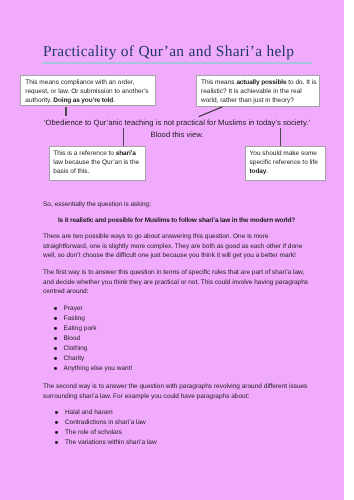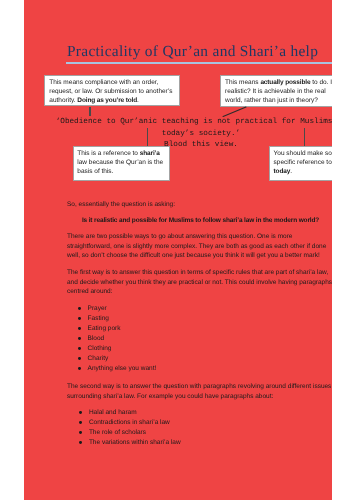--- a/index.html
+++ b/index.html
@@ -1,17 +1,17 @@
 <!DOCTYPE html>
 <html><head>
 <meta charset="utf-8">
 <style>
   html,body{margin:0;padding:0;}
   body{width:354px;height:500px;background:#ffffff;font-family:"Liberation Sans",sans-serif;-webkit-font-smoothing:antialiased;text-rendering:geometricPrecision;}
-  .page{position:relative;width:308px;height:500px;overflow:hidden;background:#ef4444;transform:translateZ(0);will-change:transform;margin-left:24px;}
+  .page{position:relative;width:344px;height:500px;overflow:hidden;background:#f0abfc;transform:translateZ(0);will-change:transform;}
 
   
   .title{position:absolute;left:43px;top:42.5px;width:272px;color:#1F3864;
          font-family:"Liberation Serif",serif;font-size:15.4px;letter-spacing:0.3px;line-height:18px;white-space:nowrap;}
   .title-rule{position:absolute;left:42px;top:61.6px;width:270px;height:2px;background:#A9C3DF;}
 
   
   .box{position:absolute;border:0.8px solid #a3a3a3;box-sizing:border-box;background:#fff;
        font-size:6.5px;line-height:9.0px;color:#1a1a1a;}
   #box1{left:20.4px;top:75.3px;width:135.5px;height:31.1px;padding:2.1px 3.4px 0 3.9px;}
@@ -60,21 +60,21 @@
     <span>You should make some specific reference to life </span><b>today</b><span>.</span>
   </div>
 
   <div class="conn" style="left:65.3px;top:107.2px;width:1.3px;height:9.1px;"></div>
   <svg class="conn conn-svg" style="left:196px;top:104px;width:30px;height:16px;" width="30" height="16" viewBox="0 0 30 16">
     <line x1="26" y1="3.1" x2="3.1" y2="12.5" stroke="#2b2b2b" stroke-width="1.1" stroke-linecap="round"></line>
   </svg>
   <div class="conn" style="left:122.8px;top:128.4px;width:1.1px;height:17.8px;"></div>
   <div class="conn" style="left:280.3px;top:128.4px;width:1.1px;height:17.8px;"></div>
 
-  <div class="quote" style="top:116.9px;font-family:Liberation Mono, monospace;">
+  <div class="quote" style="top:116.9px;">
     <div>‘Obedience to Qur’anic teaching is not practical for Muslims in today’s society.’</div>
     <div>Blood this view.</div>
   </div>
 
   <div class="bt" style="top:199.8px;">So, essentially the question is asking:</div>
   <div class="bt center-q" style="top:215.8px;">Is it realistic and possible for Muslims to follow shari’a law in the modern world?</div>
   <div class="bt" style="top:232.0px;">There are two possible ways to go about answering this question. One is more straightforward, one is slightly more complex. They are both as good as each other if done well, so don’t choose the difficult one just because you think it will get you a better mark!</div>
   <div class="bt" style="top:268.2px;">The first way is to answer this question in terms of specific rules that are part of shari’a law, and decide whether you think they are practical or not. This could involve having paragraphs centred around:</div>
   <ul class="bl" style="top:304.3px;">
       <li>Prayer</li>

